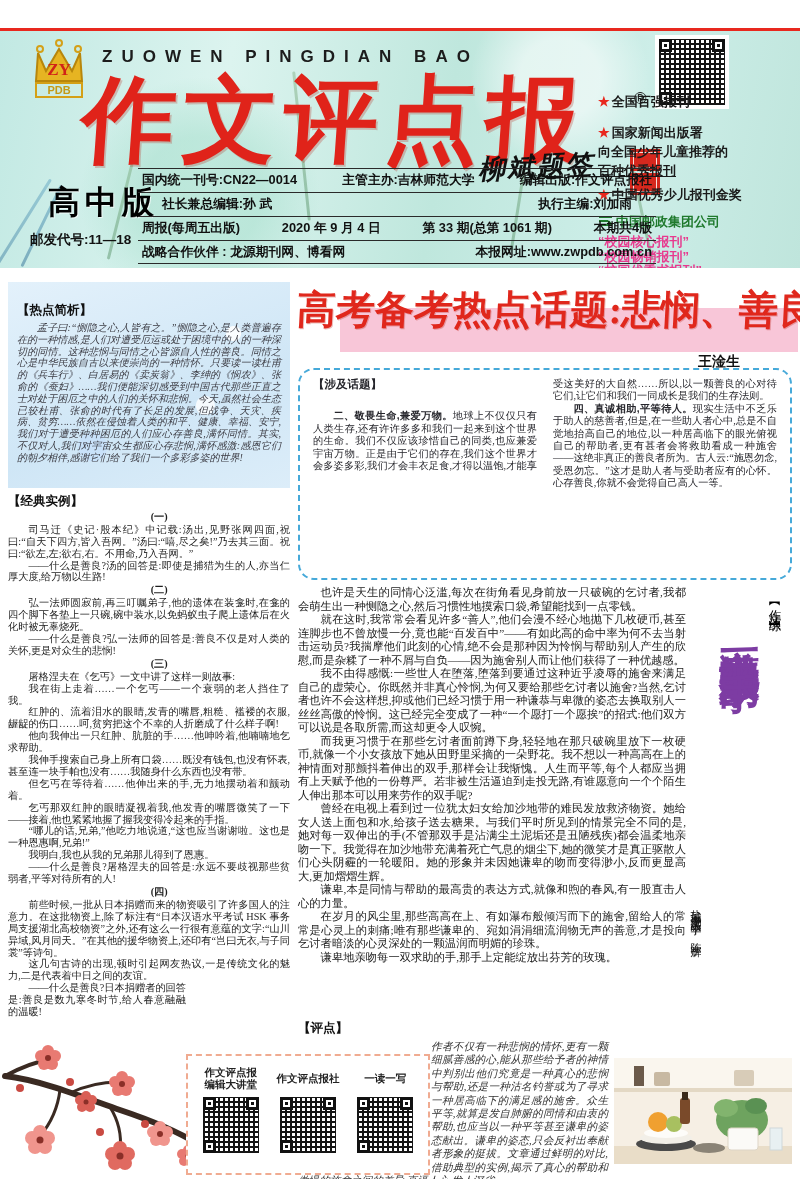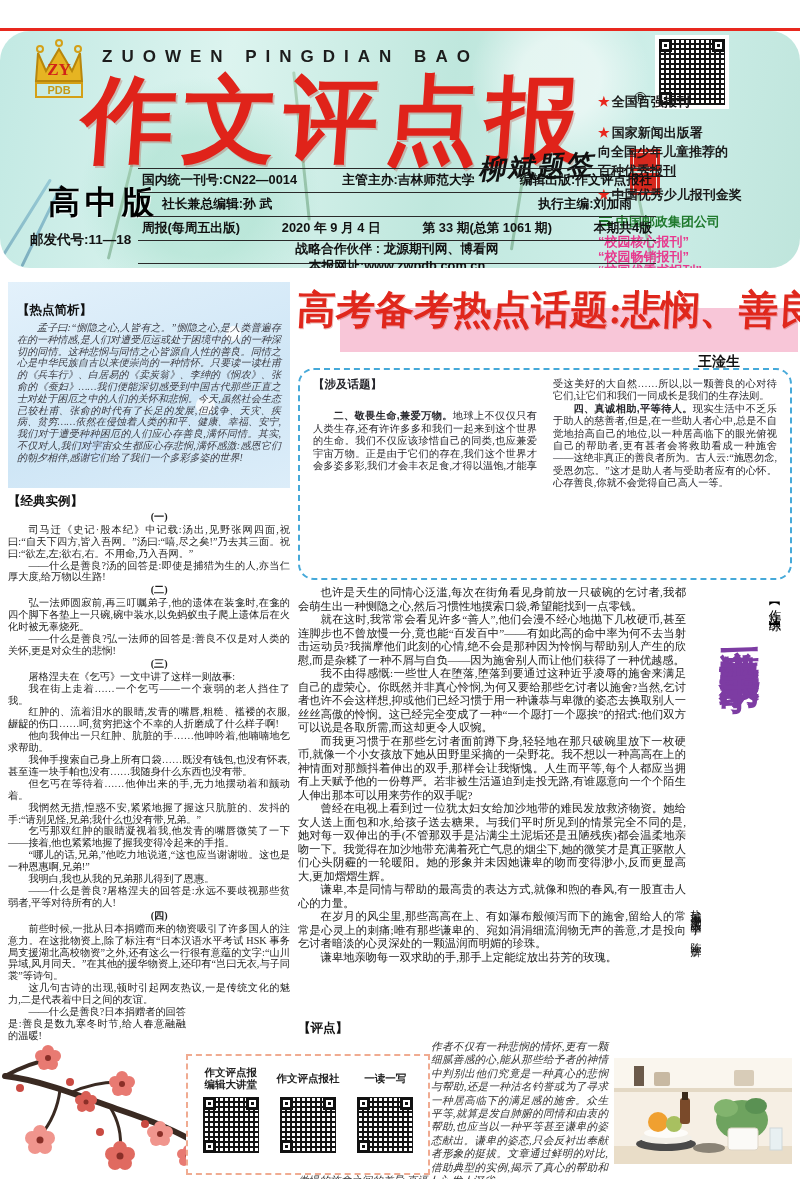--- a/index.html
+++ b/index.html
@@ -5,21 +5,21 @@
   * { margin:0; padding:0; box-sizing:border-box; }
   body { background:#888; font-family:"Liberation Serif", serif; }
   #page { position:relative; width:800px; height:1179px; margin:0 auto; background:#fff; overflow:hidden; }
 
   
   .topline { position:absolute; top:28px; left:0; width:800px; height:3px; background:#e8281e; }
   .header { position:absolute; top:31px; left:0; width:800px; height:237px; overflow:hidden;
     background:
       radial-gradient(circle at 70% 20%, rgba(255,255,255,.55) 0 40px, transparent 90px),
       radial-gradient(circle at 25% 70%, rgba(160,220,200,.5) 0 60px, transparent 120px),
-      linear-gradient(100deg,#c2e9e3,#dcf4ef 28%,#bfe7dd 55%,#cdeee8 78%,#bfe5dc); border-radius: 30px; }
+      linear-gradient(100deg,#c2e9e3,#dcf4ef 28%,#bfe7dd 55%,#cdeee8 78%,#bfe5dc); }
   .blade { position:absolute; width:3px; border-radius:2px; background:linear-gradient(#7fae7f, #4e8b5e); opacity:.45; }
   .b1{left:120px;top:120px;height:110px;transform:rotate(14deg);}
   .b2{left:300px;top:40px;height:150px;transform:rotate(-6deg);}
   .b3{left:520px;top:90px;height:130px;transform:rotate(9deg);}
   .b4{left:640px;top:130px;height:100px;transform:rotate(-12deg);}
   .b5{left:40px;top:150px;height:90px;transform:rotate(26deg);background:linear-gradient(#58a0c0,#2f6f96);opacity:.5;}
   .b6{left:20px;top:140px;height:110px;transform:rotate(32deg);background:linear-gradient(#58a0c0,#2f6f96);opacity:.45;}
 
   .logo { position:absolute; left:28px; top:6px; }
   .pinyin { position:absolute; left:102px; top:16px; font-family:"Liberation Sans",sans-serif;
@@ -53,21 +53,21 @@
 
   .edition { position:absolute; left:48px; top:150px; font-size:32px; font-weight:bold;
     color:#000; letter-spacing:5px; text-shadow:1px 1px 0 rgba(255,255,255,.7); }
   .postal-code { position:absolute; left:30px; top:200px; font-family:"Liberation Sans",sans-serif;
     font-size:13.5px; font-weight:bold; color:#111; }
 
   .info-table { position:absolute; left:138px; top:137px; width:518px;
     font-family:"Liberation Sans",sans-serif; font-size:12.8px; color:#101010; font-weight:bold; }
   .info-row { display:flex; justify-content:space-between; align-items:center;
     height:24px; border-top:1px solid #2a2a2a; padding:0 4px; }
-  .info-row:last-child { border-bottom:1px solid #2a2a2a;flex-direction:column; }
+  .info-row:last-child { border-bottom:1px solid #2a2a2a; }
   .info-row.pad { padding:0 24px; }
 
   
   .left-col { position:absolute; left:8px; top:282px; width:282px; }
   .hotspot { height:206px; padding:20px 9px; overflow:hidden;
     background:
       radial-gradient(circle at 80% 25%, rgba(255,255,255,.9) 0 7px, transparent 8px),
       radial-gradient(circle at 70% 60%, rgba(255,255,255,.8) 0 9px, transparent 10px),
       radial-gradient(circle at 30% 80%, rgba(200,225,250,.9) 0 14px, transparent 15px),
       linear-gradient(160deg,#e3f1fb,#cfe6f6 60%,#dcedf9); }
@@ -226,21 +226,20 @@
       <p>弘一法师圆寂前,再三叮嘱弟子,他的遗体在装龛时,在龛的四个脚下各垫上一只碗,碗中装水,以免蚂蚁虫子爬上遗体后在火化时被无辜烧死。</p>
       <p>——什么是善良?弘一法师的回答是:善良不仅是对人类的关怀,更是对众生的悲悯!</p>
 
       <p class="ex-num">(三)</p>
       <p>屠格涅夫在《乞丐》一文中讲了这样一则故事:</p>
       <p>我在街上走着……一个乞丐——一个衰弱的老人挡住了我。</p>
       <p>红肿的、流着泪水的眼睛,发青的嘴唇,粗糙、褴褛的衣服,龌龊的伤口……呵,贫穷把这个不幸的人折磨成了什么样子啊!</p>
       <p>他向我伸出一只红肿、肮脏的手……他呻吟着,他喃喃地乞求帮助。</p>
       <p>我伸手搜索自己身上所有口袋……既没有钱包,也没有怀表,甚至连一块手帕也没有……我随身什么东西也没有带。</p>
       <p>但乞丐在等待着……他伸出来的手,无力地摆动着和颤动着。</p>
-      <p>我惘然无措,惶惑不安,紧紧地握了握这只肮脏的、发抖的手:“请别见怪,兄弟;我什么也没有带,兄弟。”</p>
       <p>乞丐那双红肿的眼睛凝视着我,他发青的嘴唇微笑了一下——接着,他也紧紧地握了握我变得冷起来的手指。</p>
       <p>“哪儿的话,兄弟,”他吃力地说道,“这也应当谢谢啦。这也是一种恩惠啊,兄弟!”</p>
       <p>我明白,我也从我的兄弟那儿得到了恩惠。</p>
       <p>——什么是善良?屠格涅夫的回答是:永远不要歧视那些贫弱者,平等对待所有的人!</p>
 
       <p class="ex-num">(四)</p>
       <p>前些时候,一批从日本捐赠而来的物资吸引了许多国人的注意力。在这批物资上,除了标注有“日本汉语水平考试 HSK 事务局支援湖北高校物资”之外,还有这么一行很有意蕴的文字:“山川异域,风月同天。”在其他的援华物资上,还印有“岂曰无衣,与子同裳”等诗句。</p>
       <p>这几句古诗的出现,顿时引起网友热议,一是传统文化的魅力,二是代表着中日之间的友谊。</p>
       <div class="narrow">
         <p>——什么是善良?日本捐赠者的回答是:善良是数九寒冬时节,给人春意融融的温暖!</p>

